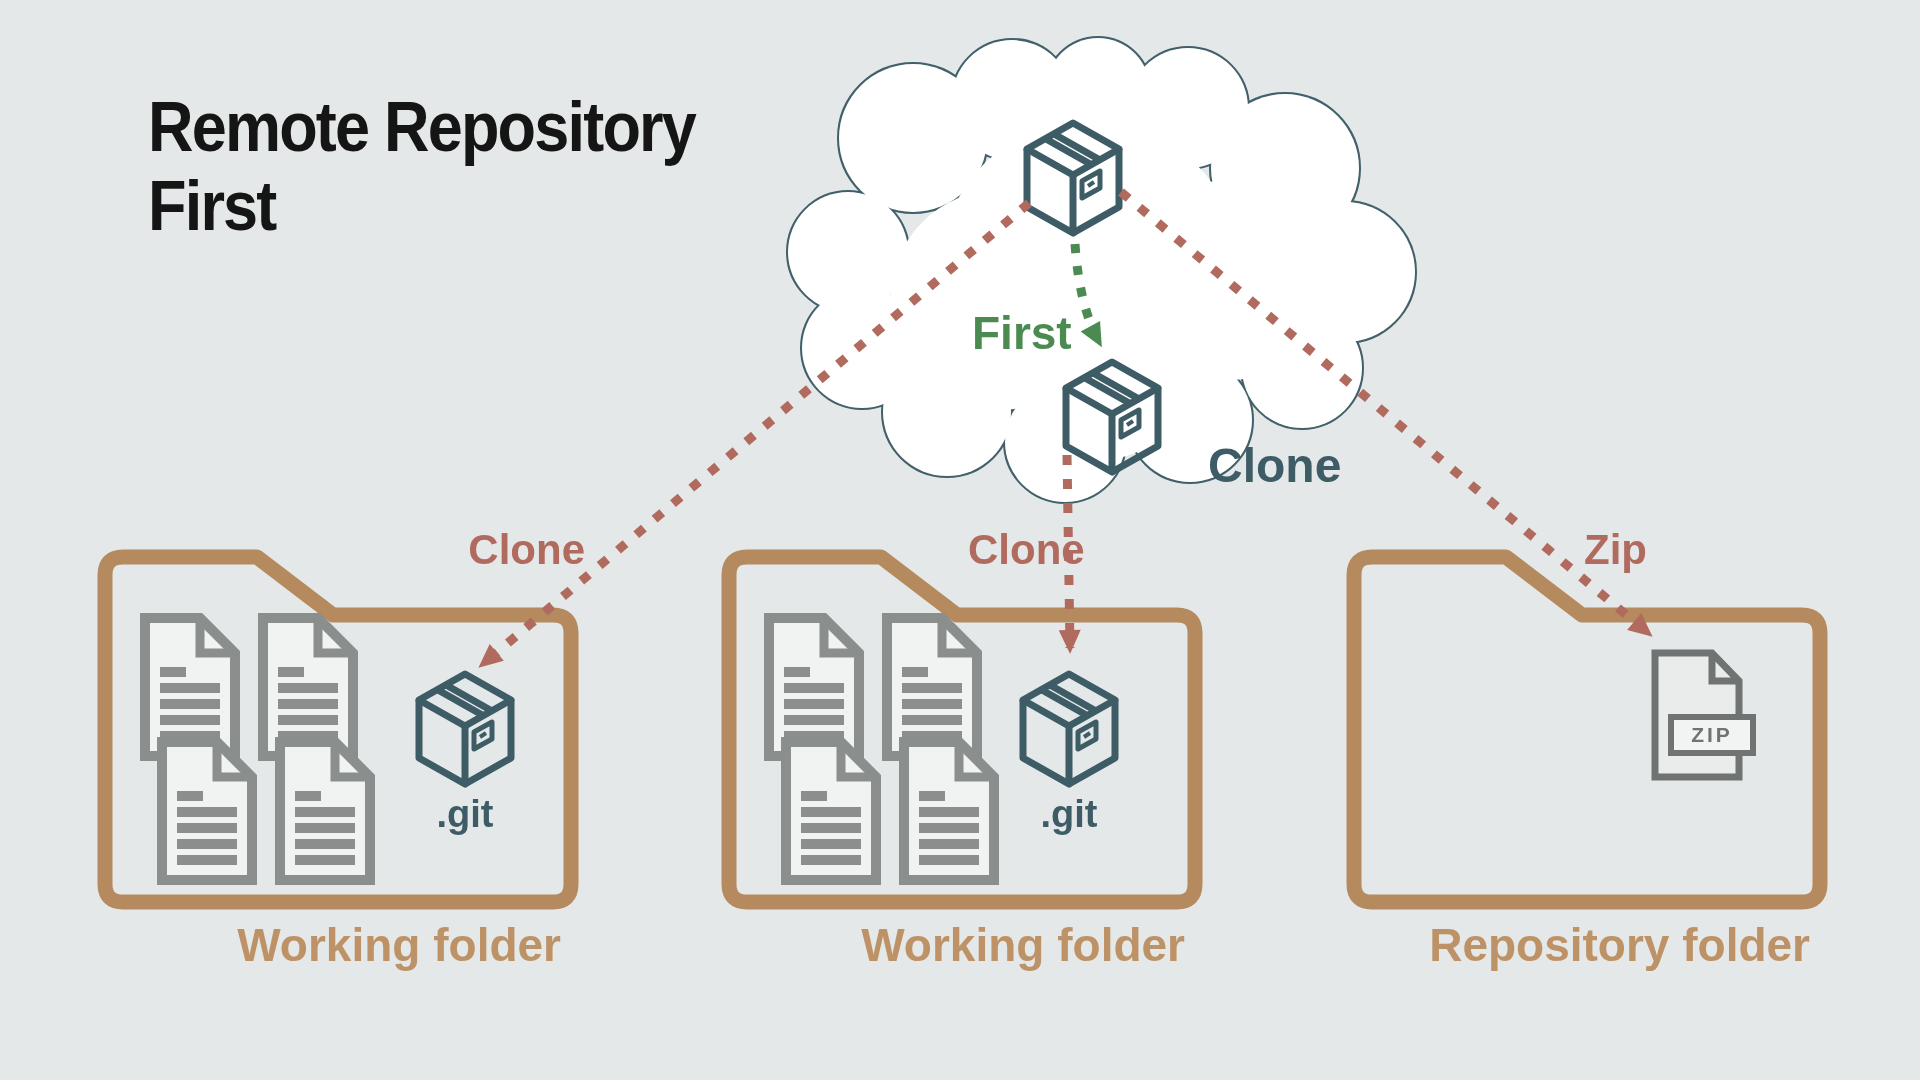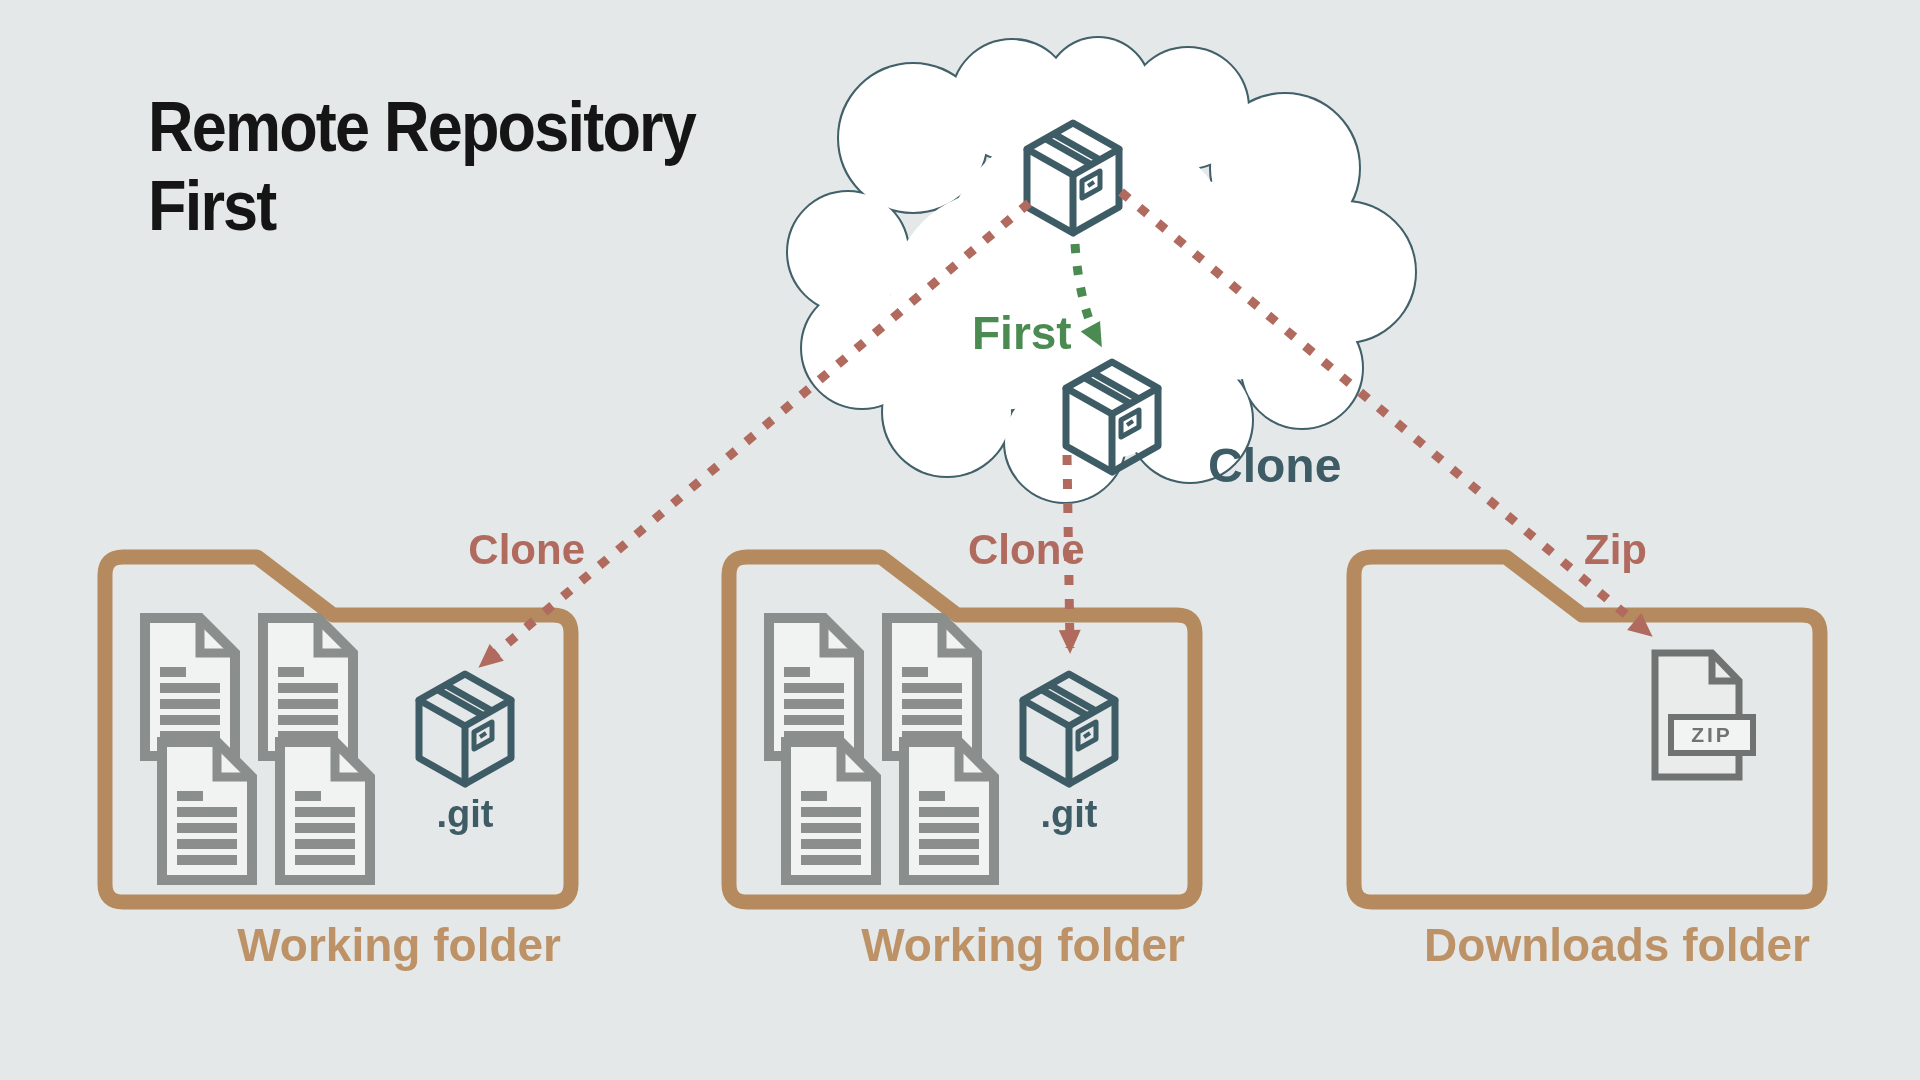--- a/index.html
+++ b/index.html
@@ -155,15 +155,15 @@
 <div class="label github-label">Clone</div>
 <div class="label clone1-label">Clone</div>
 <div class="label clone2-label">Clone</div>
 <div class="label zip-label">Zip</div>
 
 <div class="label git1-label">.git</div>
 <div class="label git2-label">.git</div>
 
 <div class="label folder-label folder1-label">Working folder</div>
 <div class="label folder-label folder2-label">Working folder</div>
-<div class="label folder-label folder3-label">Downloads folder</div>
+<div class="label folder-label folder3-label">Repository folder</div>
 
 <div class="label zip-badge">ZIP</div>
 
 </body></html>

